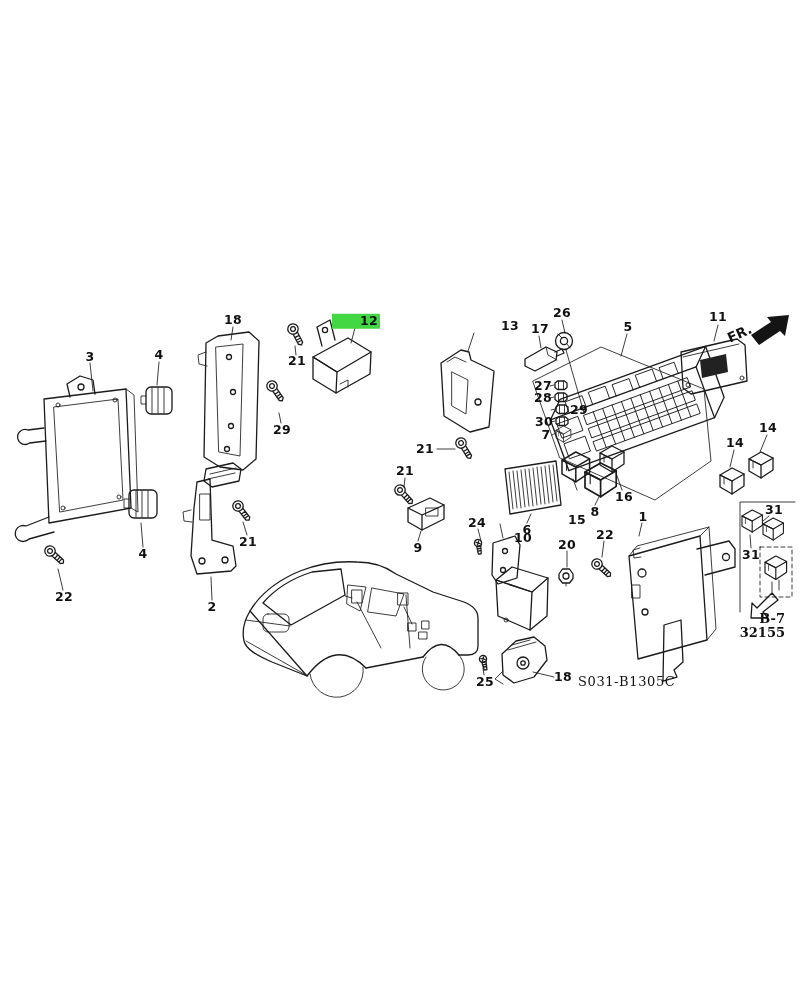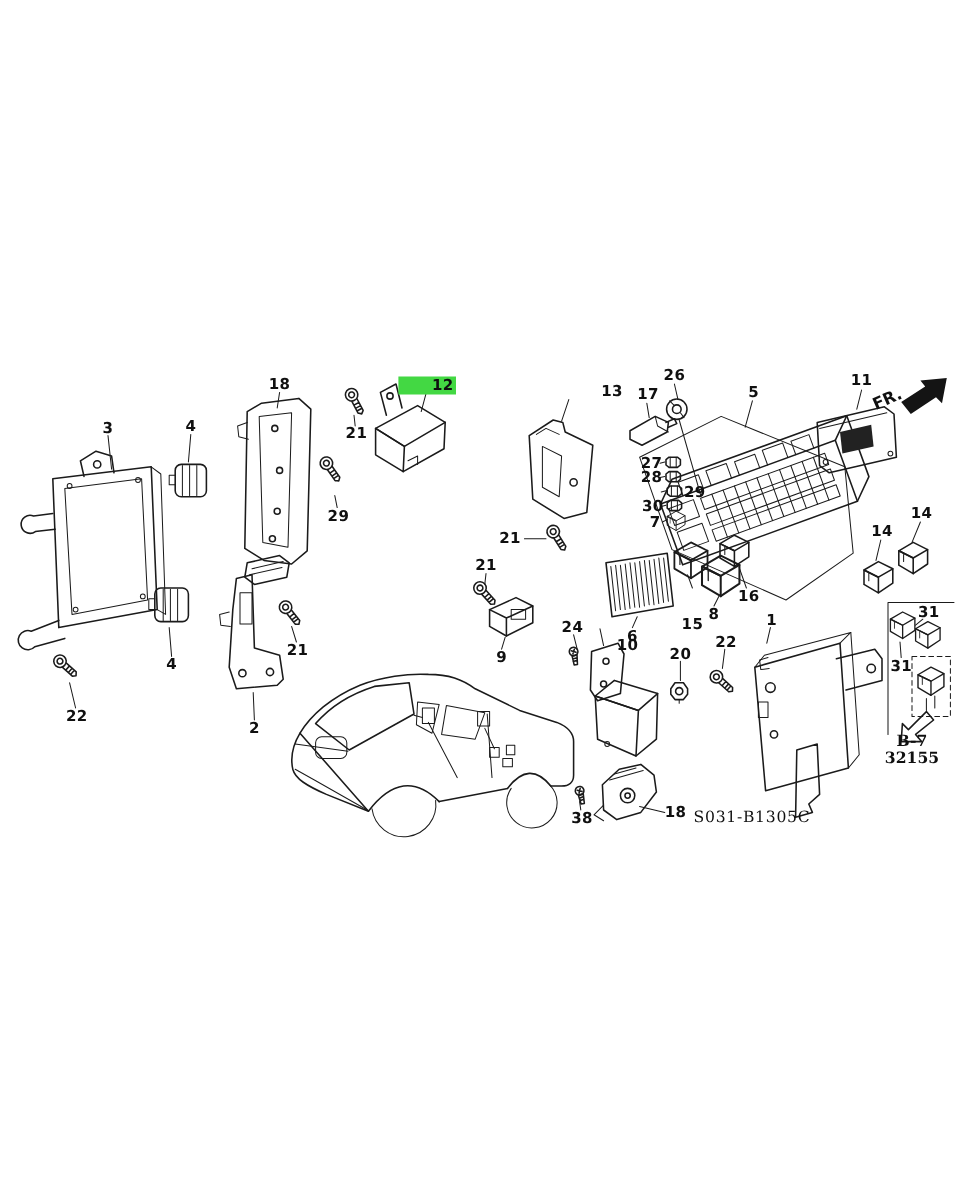--- a/index.html
+++ b/index.html
@@ -7,21 +7,21 @@
          font-family:"DejaVu Sans",sans-serif;}
   svg{position:absolute;left:0;top:0;}
   .ln{fill:none;stroke:#1b1b1b;stroke-width:1.3;stroke-linejoin:round;stroke-linecap:round;}
   .thin{stroke-width:0.85;}
   #callouts .callout{position:absolute;transform:translate(-50%,-50%);
     font:700 12.5px "DejaVu Sans",sans-serif;color:#101010;letter-spacing:.3px;
     white-space:nowrap;line-height:1;padding:1px 2px;}
   #callouts .callout.hl{background:var(--hl,#43d843);}
   .fr-label{position:absolute;left:727px;top:325px;transform:rotate(-24deg);
     font:700 13.5px "DejaVu Sans",sans-serif;color:#101010;}
-  .ref-label{position:absolute;left:735px;top:612px;width:50px;text-align:center;
+  .ref-label{position:absolute;left:735px;top:612px;width:50px;text-align:right;
     font:700 13px "DejaVu Serif",serif;color:#101010;line-height:1.05;}
   .diagram-code{position:absolute;left:578px;top:674px;width:96px;
     font:400 13px "DejaVu Serif",serif;color:#101010;letter-spacing:.6px;white-space:nowrap;}
 </style>
 </head>
 <body>
 
 <div class="stage">
 
 <svg width="800" height="1000" viewBox="0 0 800 1000">
@@ -325,21 +325,21 @@
       <div class="callout" style="left: 527px; top: 530px;">6</div>
       <div class="callout" style="left: 477px; top: 523px;">24</div>
       <div class="callout" style="left: 499px; top: 538px; margin-left: 24px;">10</div>
       <div class="callout" style="left: 567px; top: 545px; text-align: center;">20</div>
       <div class="callout" style="left: 605px; top: 535px;">22</div>
       <div class="callout" style="left: 643px; top: 517px;">1</div>
       <div class="callout" style="left: 735px; top: 443px;">14</div>
       <div class="callout" style="left: 768px; top: 428px;">14</div>
       <div class="callout" style="left: 774px; top: 510px;">31</div>
       <div class="callout" style="left: 751px; top: 555px;">31</div>
-      <div class="callout" style="left: 485px; top: 682px;">38</div>
+      <div class="callout" style="left: 485px; top: 682px;">25</div>
       <div class="callout" style="left: 563px; top: 677px;">18</div>
     </div>
 
   <div class="fr-label">FR.</div>
 
   <div class="ref-label">
     <div>B-7</div>
     <div>32155</div>
   </div>
 

